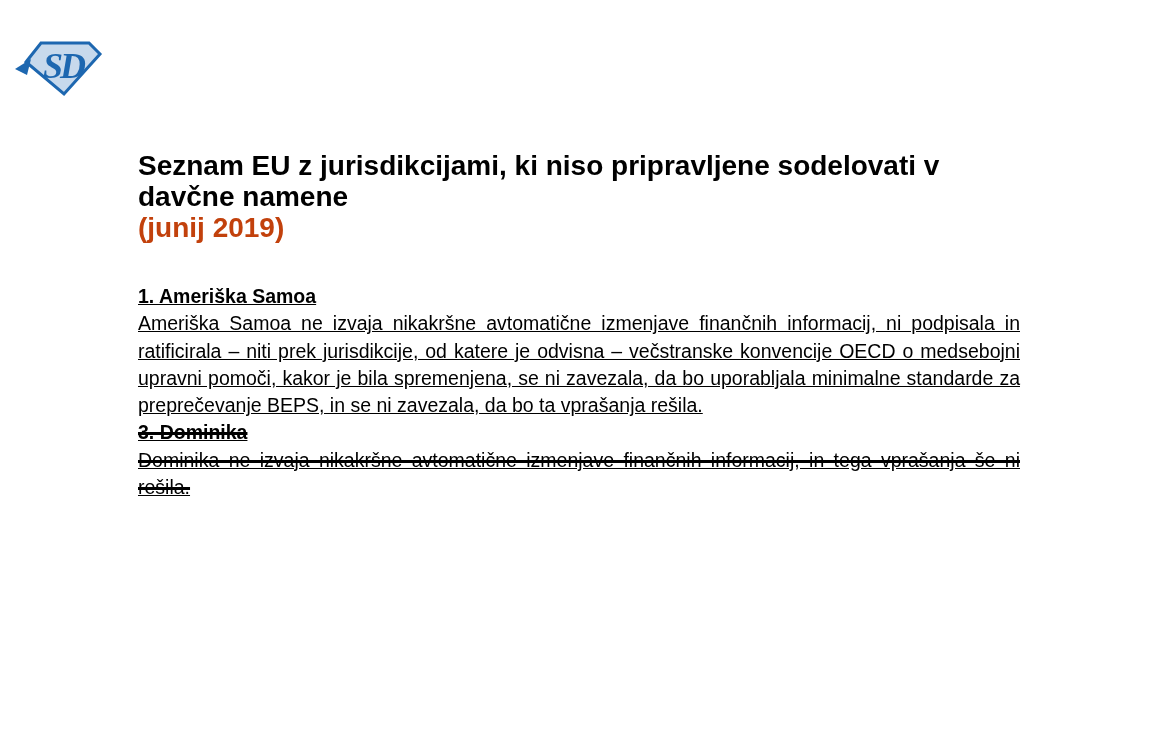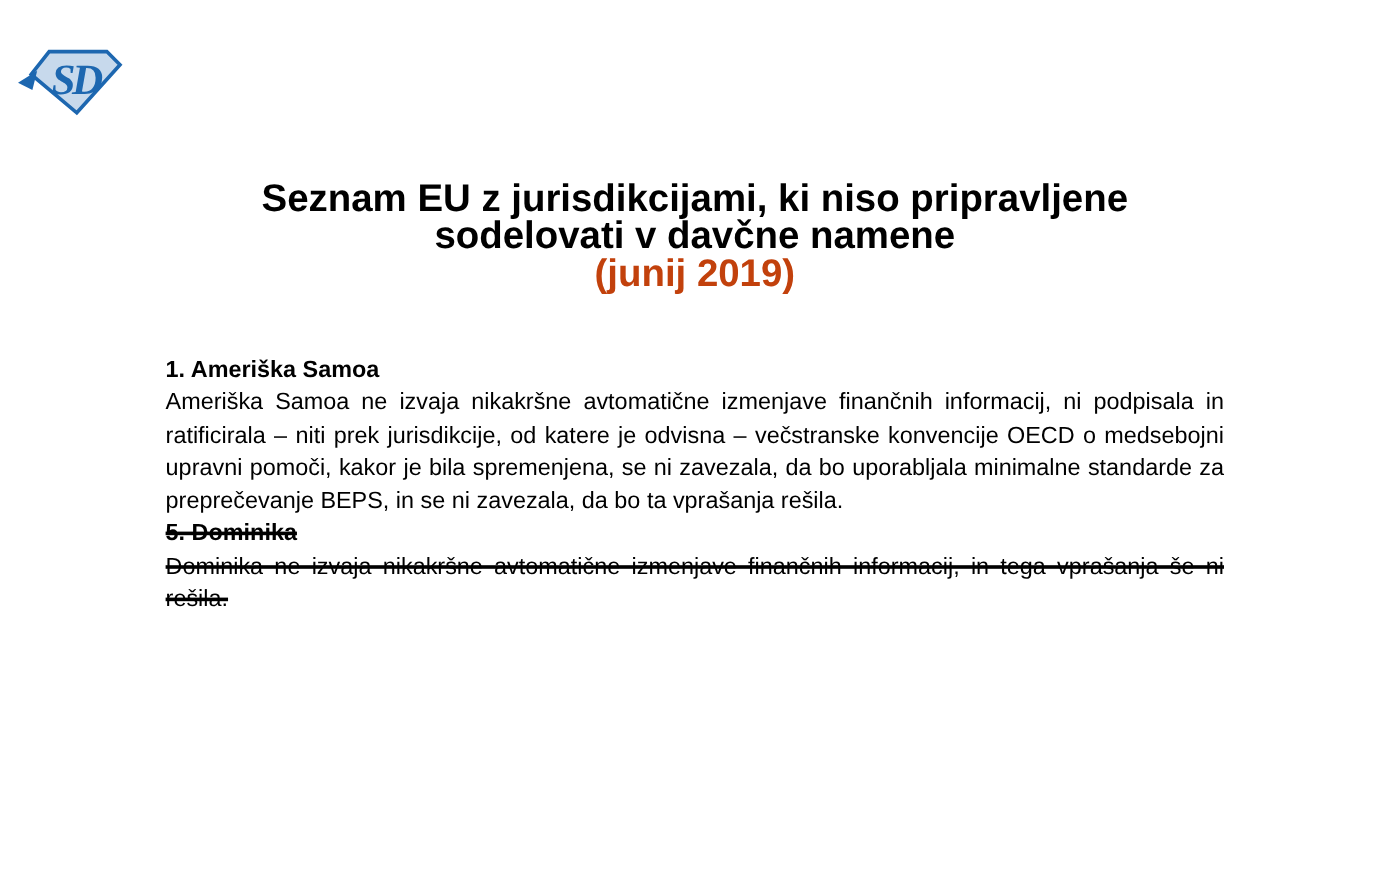--- a/index.html
+++ b/index.html
@@ -19,31 +19,32 @@
     width: 92px;
     height: 64px;
   }
   .doc {
     position: absolute;
     left: 138px;
     top: 150px;
     width: 882px;
   }
   .title-block {
-    text-align: center;
+    text-align: left;
     font-weight: bold;
-    font-size: 32px;
+    font-size: 28px;
     line-height: 31px;
   }
   .doc-title { color: #000000; }
   .doc-subtitle { color: #c2410c; }
   .doc-body {
-    margin-top: 52px;
+    margin-top: 40px;
     font-size: 19.5px;
     line-height: 27.3px;
+    text-decoration: underline;
   }
   .sec-heading {
     font-weight: bold;
     margin: 0;
     font-size: 19.5px;
     line-height: 27.3px;
     text-align: left;
   }
   .sec-para {
     margin: 0 0 25px 0;
@@ -80,18 +81,18 @@
 
     <section>
       <h3 class="sec-heading">1. Ameriška Samoa</h3>
       <p class="sec-para">Ameriška Samoa ne izvaja nikakršne avtomatične izmenjave finančnih informacij, ni podpisala in ratificirala – niti prek jurisdikcije, od katere je odvisna – večstranske konvencije OECD o medsebojni upravni pomoči, kakor je bila spremenjena, se ni zavezala, da bo uporabljala minimalne standarde za preprečevanje BEPS, in se ni zavezala, da bo ta vprašanja rešila.</p>
     </section>
 
     <section>
     </section>
 
     <section>
-      <h3 class="sec-heading struck">5. Dominika</h3>
+      <h3 class="sec-heading struck">3. Dominika</h3>
       <p class="sec-para struck">Dominika ne izvaja nikakršne avtomatične izmenjave finančnih informacij, in tega vprašanja še ni rešila.</p>
     </section>
 
   </div>
 </div>
 
 </body></html>

